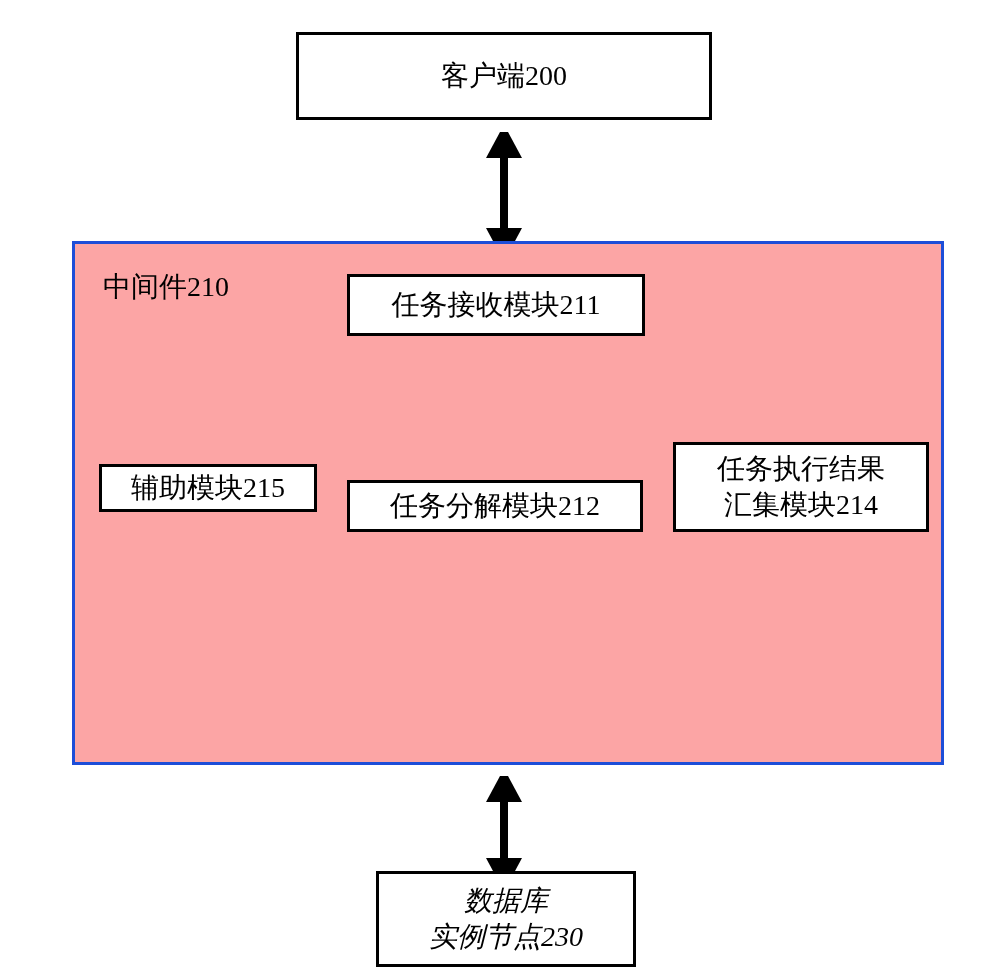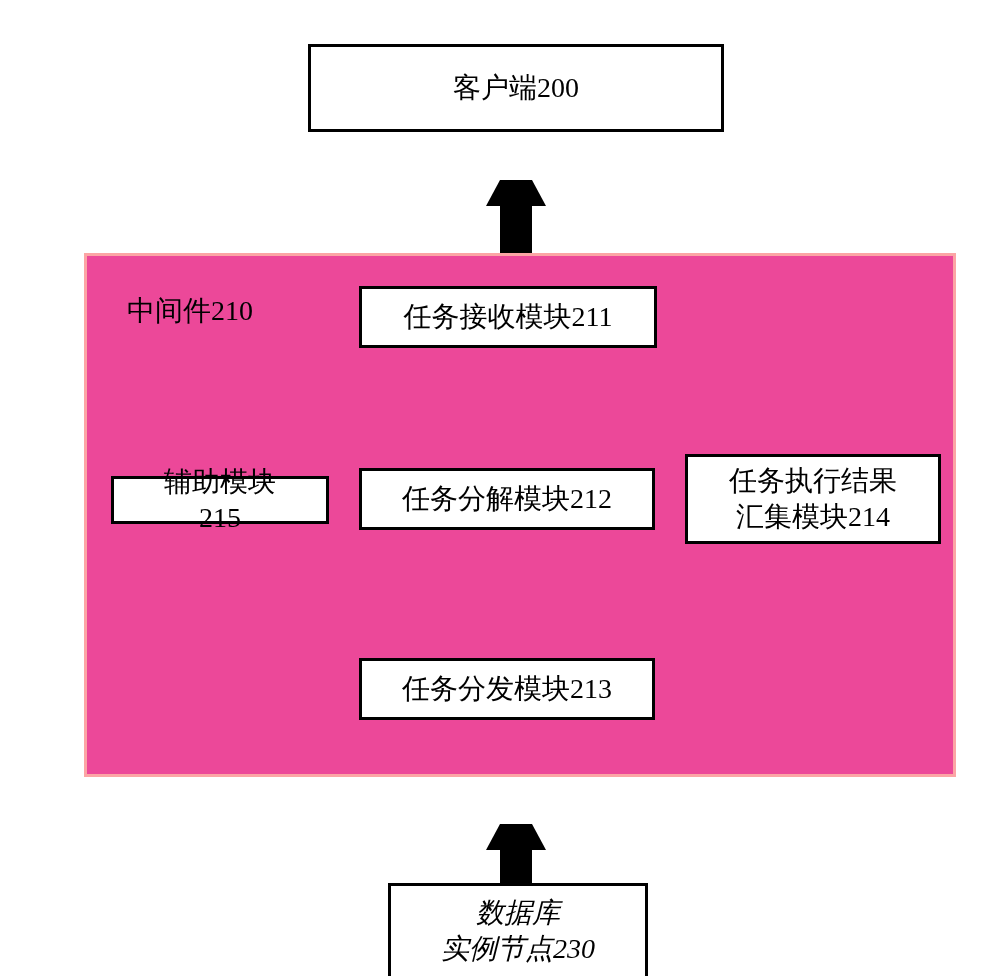--- a/index.html
+++ b/index.html
@@ -1,18 +1,18 @@
 <!DOCTYPE html>
 <html><head>
 <meta charset="utf-8">
 <style>
   * {
     box-sizing: border-box;
     margin: 0;
-    padding: 16px;
+    padding: 4px;
   }
   body {
     width: 1000px;
     height: 976px;
     background: #fff;
     font-family: "SimSun", "宋体", serif;
     font-size: 28px;
     color: #000;
     position: relative;
   }
@@ -31,22 +31,22 @@
     left: 292px;
     width: 416px;
     height: 88px;
   }
   .middleware-box {
     position: absolute;
     top: 237px;
     left: 68px;
     width: 872px;
     height: 524px;
-    border: 3px solid #fca5a5;
-    background: #ec4899;
+    border: 3px solid #1d4ed8;
+    background: #fca5a5;
   }
   .middleware-label {
     position: absolute;
     top: 20px;
     left: 24px;
   }
   .recv-box {
     position: absolute;
     top: 30px;
     left: 272px;
@@ -55,24 +55,24 @@
   }
   .aux-box {
     position: absolute;
     top: 220px;
     left: 24px;
     width: 218px;
     height: 48px;
   }
   .decomp-box {
     position: absolute;
-    top: 212px;
+    top: 236px;
     left: 272px;
     width: 296px;
-    height: 62px;
+    height: 52px;
   }
   .result-box {
     position: absolute;
     top: 198px;
     left: 598px;
     width: 256px;
     height: 90px;
     padding: 0 6px;
   }
   .dispatch-box {
@@ -158,23 +158,20 @@
 
   <div class="box decomp-box">
     <span>任务分解模块212</span>
   </div>
 
   <div class="box result-box">
     <span style="white-space: pre-line;">任务执行结果
 汇集模块214</span>
   </div>
 
-  <div class="box dispatch-box">
-    <span>任务分发模块213</span>
-  </div>
 </div>
 
 <div class="arrow arrow2">
   <div class="arrow-head-up"></div>
   <div class="arrow-line"></div>
   <div class="arrow-head-down"></div>
 </div>
 
 <div class="box db-box">
   <span style="white-space: pre-line; font-style: italic;">数据库

